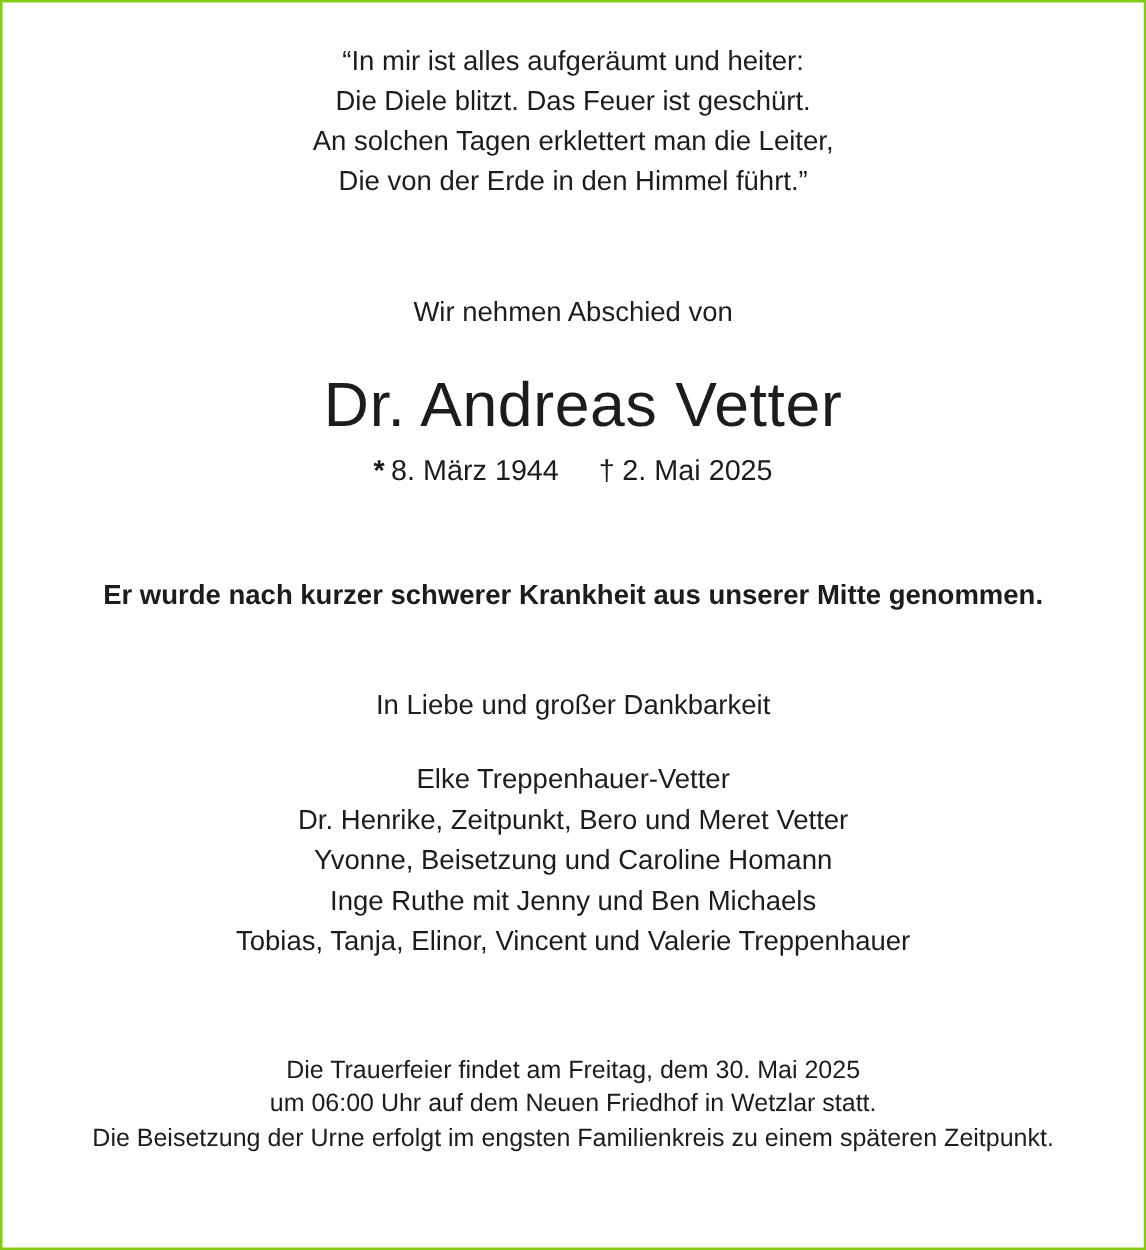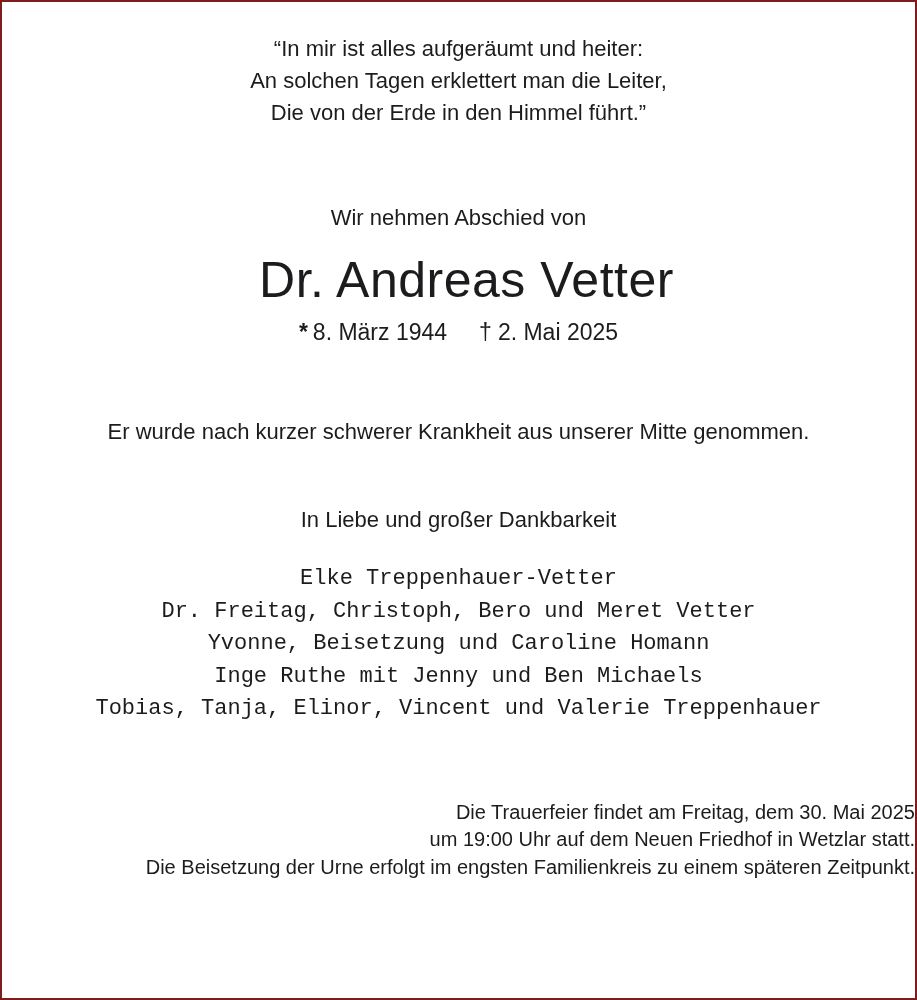--- a/index.html
+++ b/index.html
@@ -5,21 +5,21 @@
   html, body {
     margin: 0;
     padding: 0;
     background: #ffffff;
   }
   .page {
     position: relative;
     width: 917px;
     height: 1000px;
     box-sizing: border-box;
-    border: 2px solid #7f1d1d;
+    border: 2px solid #84cc16;
     background: #ffffff;
     font-family: "Liberation Sans", sans-serif;
     color: #1c1c1e;
     text-align: center;
     overflow: hidden;
   }
   .quote-block {
     padding-top: 31px;
     font-size: 22px;
     line-height: 32px;
@@ -28,21 +28,21 @@
   .quote-attribution {
     font-size: 22px;
     line-height: 32px;
   }
   .intro-line {
     margin-top: 74px;
     font-size: 22px;
     line-height: 30px;
   }
   .deceased-name {
-    margin-top: 16px;
+    margin-top: 28px;
     font-size: 50px;
     line-height: 62px;
     font-weight: 400;
     letter-spacing: 0.5px;
     padding-left: 16px;
   }
   .life-dates {
     margin-top: 6px;
     font-size: 23px;
     line-height: 30px;
@@ -53,69 +53,71 @@
     font-weight: 700;
     margin-right: 5px;
   }
   .died-symbol {
     margin-right: 6px;
   }
   .condolence-line {
     margin-top: 70px;
     font-size: 22px;
     line-height: 30px;
+    font-weight: bold;
   }
   .closing-line {
     margin-top: 58px;
     font-size: 22px;
     line-height: 30px;
   }
   .mourners {
     margin-top: 28px;
     font-size: 22px;
     line-height: 32.5px;
   }
-  .mourner-line { white-space: nowrap; font-family: Liberation Mono, monospace; }
+  .mourner-line { white-space: nowrap; }
   .funeral-info {
     margin-top: 73px;
     font-size: 20px;
     line-height: 27.5px;
   }
-  .funeral-line { white-space: nowrap; text-align: right; }
+  .funeral-line { white-space: nowrap; }
 </style>
 </head>
 <body>
 
 <div class="page">
 
   <div class="quote-block">
     <div class="quote-line">“In mir ist alles aufgeräumt und heiter:</div>
+    <div class="quote-line">Die Diele blitzt. Das Feuer ist geschürt.</div>
     <div class="quote-line">An solchen Tagen erklettert man die Leiter,</div>
     <div class="quote-line">Die von der Erde in den Himmel führt.”</div>
   </div>
 
   <div class="intro-line">Wir nehmen Abschied von</div>
 
   <div class="deceased-name">Dr. Andreas Vetter</div>
 
   <div class="life-dates">
     <span class="date-group"><span class="born-symbol">*</span><span>8. März 1944</span></span><span class="date-group"><span class="died-symbol">†</span><span>2. Mai 2025</span></span>
   </div>
 
   <div class="condolence-line">Er wurde nach kurzer schwerer Krankheit aus unserer Mitte genommen.</div>
 
   <div class="closing-line">In Liebe und großer Dankbarkeit</div>
 
   <div class="mourners">
     <div class="mourner-line">Elke Treppenhauer-Vetter</div>
-    <div class="mourner-line">Dr. Freitag, Christoph, Bero und Meret Vetter</div>
+    <div class="mourner-line">Dr. Henrike, Zeitpunkt, Bero und Meret Vetter</div>
     <div class="mourner-line">Yvonne, Beisetzung und Caroline Homann</div>
     <div class="mourner-line">Inge Ruthe mit Jenny und Ben Michaels</div>
     <div class="mourner-line">Tobias, Tanja, Elinor, Vincent und Valerie Treppenhauer</div>
   </div>
 
   <div class="funeral-info">
     <div class="funeral-line">Die Trauerfeier findet am Freitag, dem 30. Mai 2025</div>
-    <div class="funeral-line">um 19:00 Uhr auf dem Neuen Friedhof in Wetzlar statt.</div>
+    <div class="funeral-line">um 06:00 Uhr auf dem Neuen Friedhof in Wetzlar statt.</div>
     <div class="funeral-line">Die Beisetzung der Urne erfolgt im engsten Familienkreis zu einem späteren Zeitpunkt.</div>
   </div>
 
 </div>
 
 </body></html>

